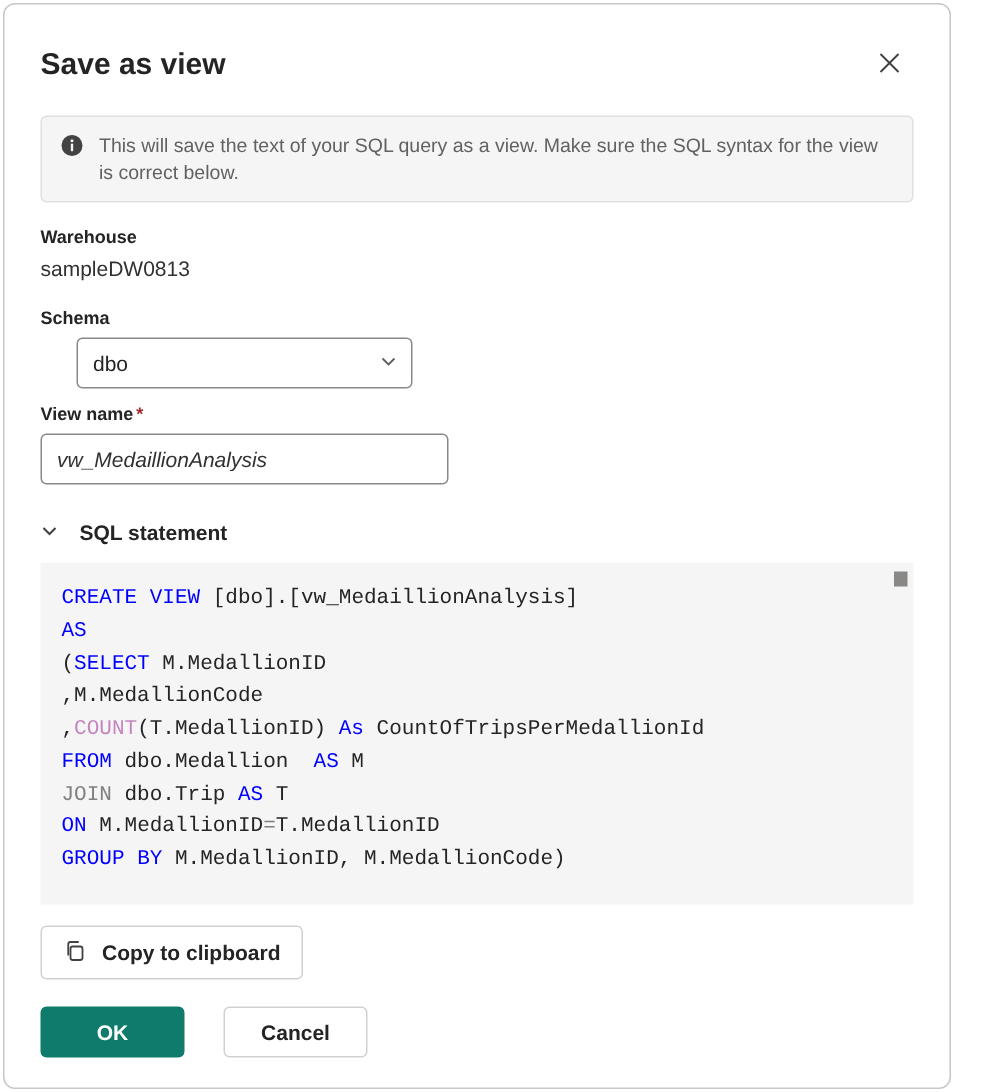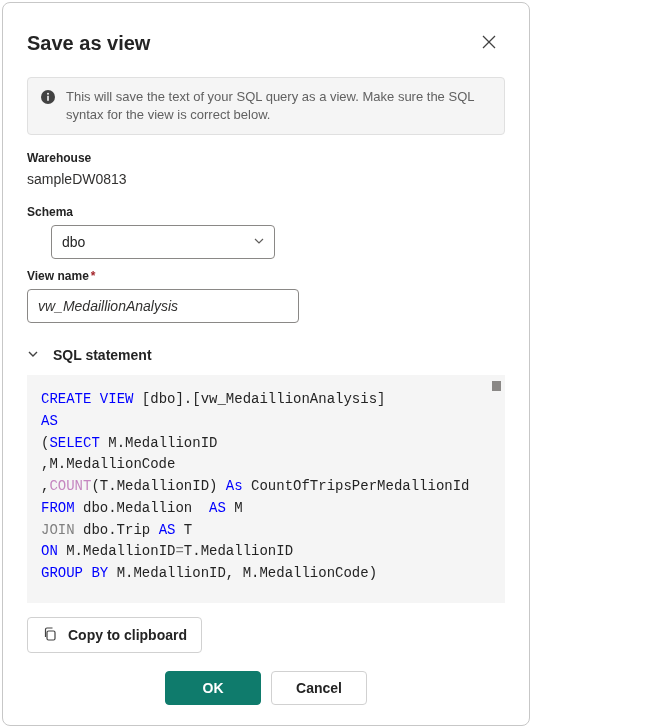--- a/index.html
+++ b/index.html
@@ -5,21 +5,21 @@
   * { box-sizing: border-box; }
   body {
     margin: 0;
     padding: 2px;
     font-family: "Segoe UI", -apple-system, sans-serif;
     font-size: 14px;
     color: #242424;
     background: #fff;
   }
   .dialog {
-    width: 528px;
+    width: 632px;
     height: 724px;
     border: 1px solid #c7c7c7;
     border-radius: 8px;
     padding: 24px 24px 20px 24px;
     display: flex;
     flex-direction: column;
     position: relative;
   }
   .dialog-header {
     display: flex;
@@ -159,22 +159,22 @@
     background: #fff;
     font-size: 14px;
     font-weight: 600;
     cursor: pointer;
     color: #242424;
   }
   .copy-btn svg { width: 16px; height: 16px; }
   .footer {
     margin-top: auto;
     display: flex;
-    justify-content: center;
-    gap: 10px;
+    justify-content: flex-start;
+    gap: 26px;
     padding-top: 18px;
   }
   .btn {
     min-width: 96px;
     height: 34px;
     border-radius: 4px;
     font-size: 14px;
     font-weight: 600;
     cursor: pointer;
     display: inline-flex;

